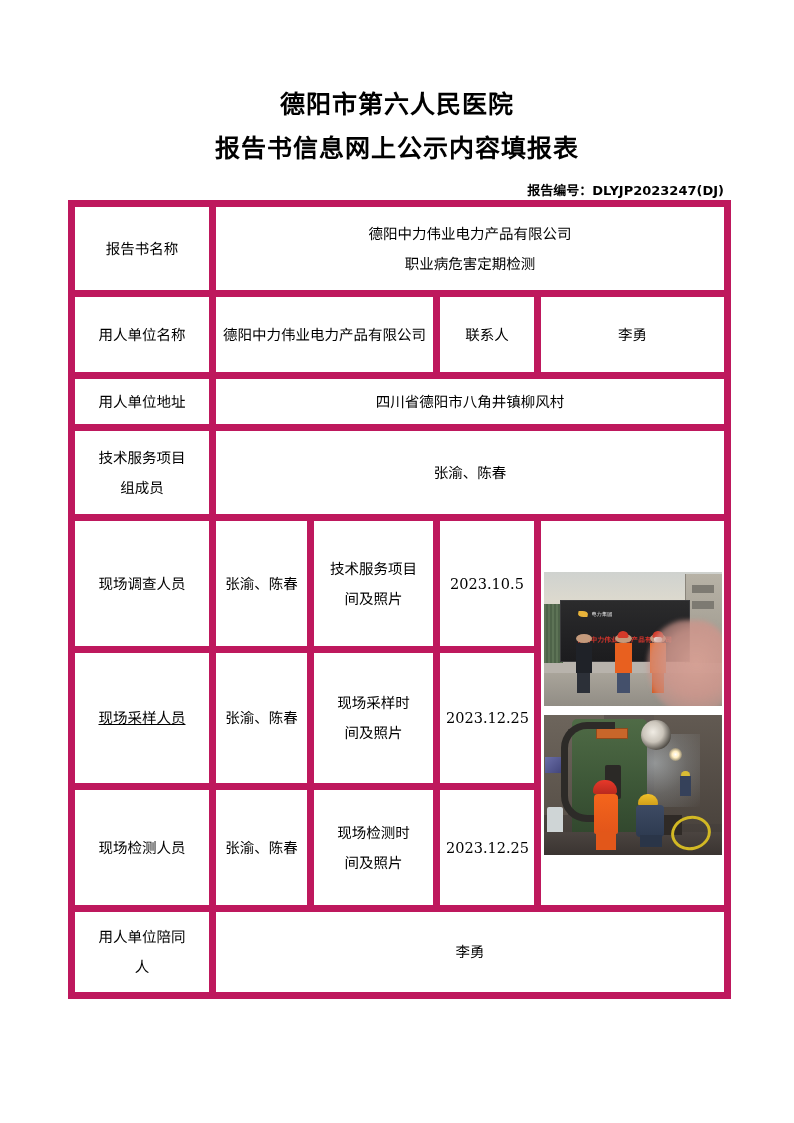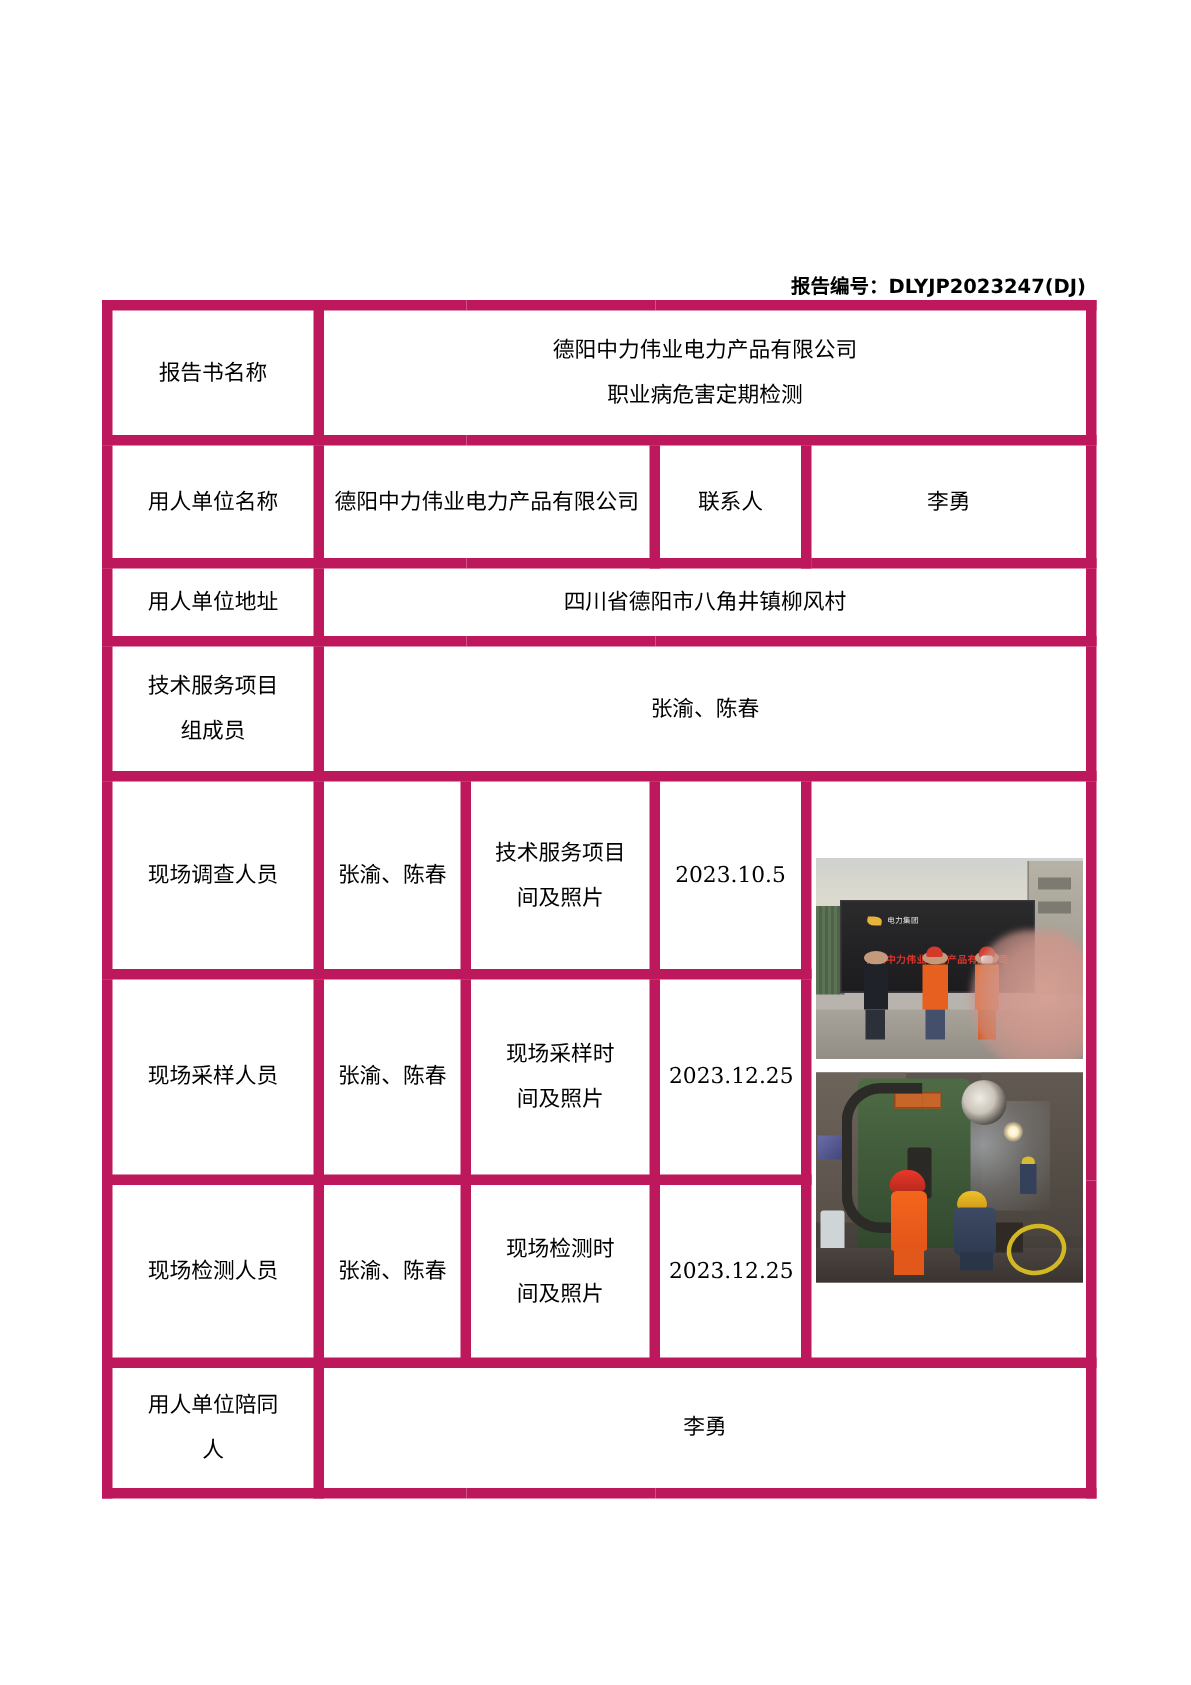--- a/index.html
+++ b/index.html
@@ -353,20 +353,22 @@
     width: 16%; height: 14%;
     background: #2f2a26;
   }
 </style>
 </head>
 <body>
 
 <div class="page">
 
   <div class="title-block">
+    <div class="title-line">德阳市第六人民医院</div>
+    <div class="title-line second">报告书信息网上公示内容填报表</div>
   </div>
 
   <div class="report-no">
     <span class="label">报告编号：</span><span class="value">DLYJP2023247(DJ)</span>
   </div>
 
   <table class="form-table">
     <colgroup>
       <col class="col-a">
       <col class="col-b">
@@ -510,21 +512,21 @@
                 <div class="lower3"></div>
               </div>
               <div class="p2-cable"></div>
             </div>
 
           </div>
         </td>
       </tr>
 
       <tr>
-        <td class="label-cell" style="height:130px;">
+        <td class="label-cell" style="height:130px;text-decoration:underline;">
           <div class="cell-inner">现场采样人员</div>
         </td>
         <td>
           <div class="cell-inner">张渝、陈春</div>
         </td>
         <td>
           <div class="cell-inner two-line">
             <div>现场采样时</div>
             <div>间及照片</div>
           </div>

